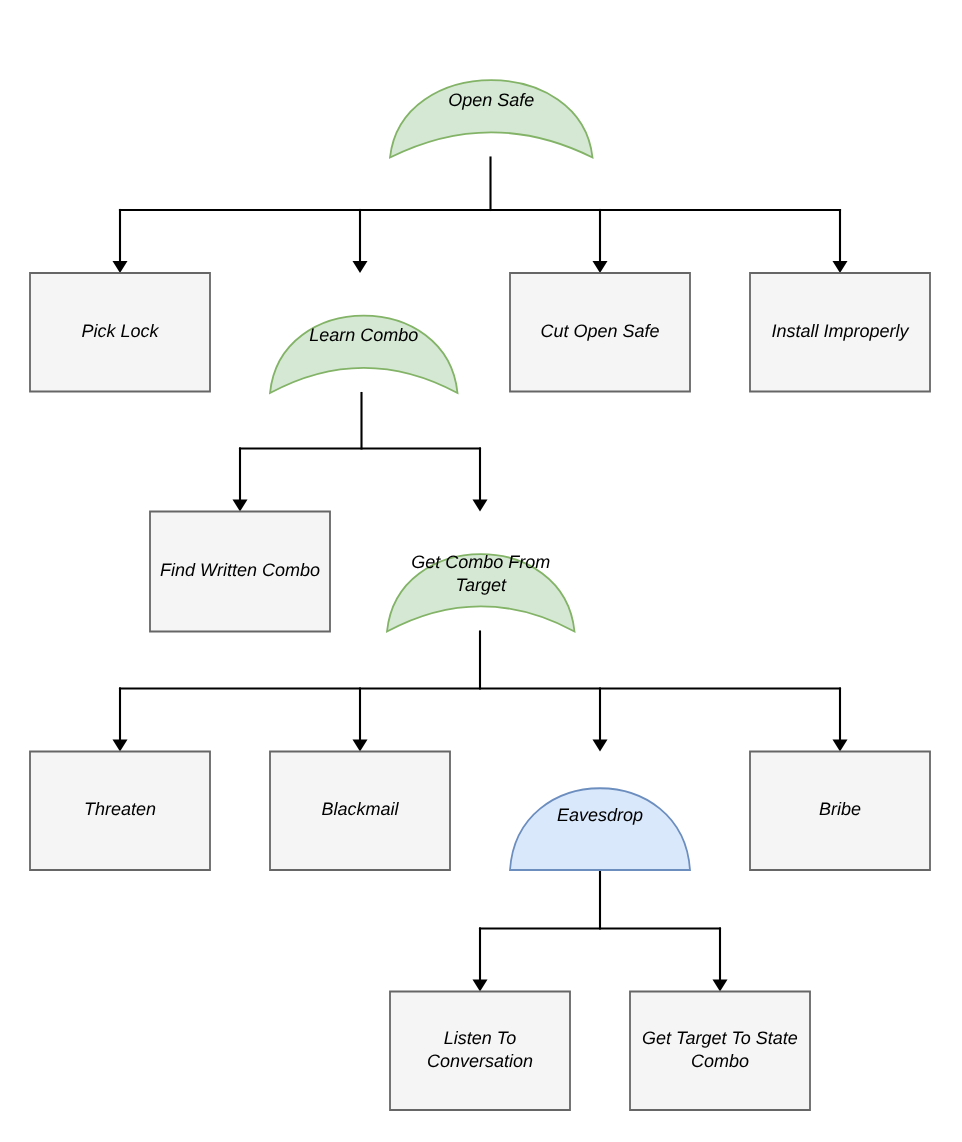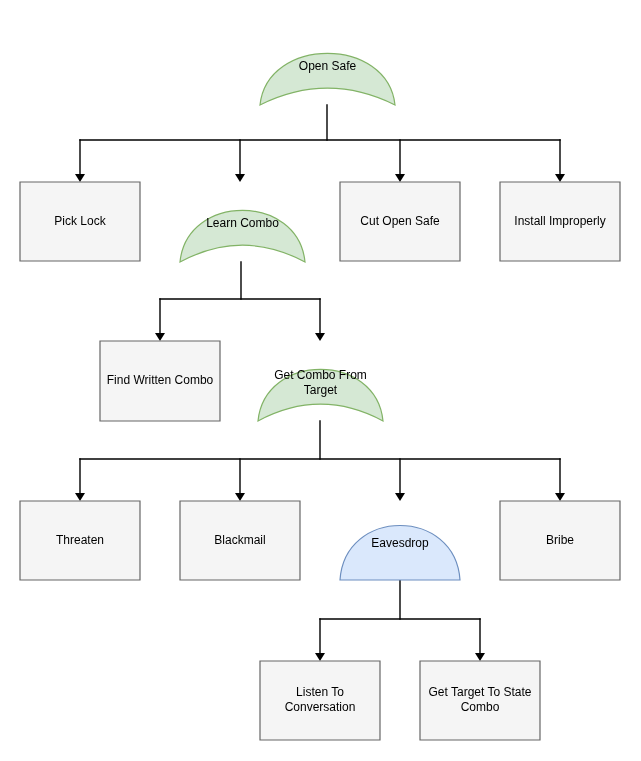--- a/index.html
+++ b/index.html
@@ -13,20 +13,21 @@
     position: relative;
     overflow: hidden;
     font-family: "Liberation Sans", sans-serif;
   }
   #diagram-root {
     position: absolute;
     left: 0;
     top: 0;
     width: 641px;
     height: 583px;
+    font-style: italic;
   }
   svg.tree-canvas {
     position: absolute;
     left: 0;
     top: 0;
     width: 641px;
     height: 761px;
     display: block;
   }
   .node-label {

